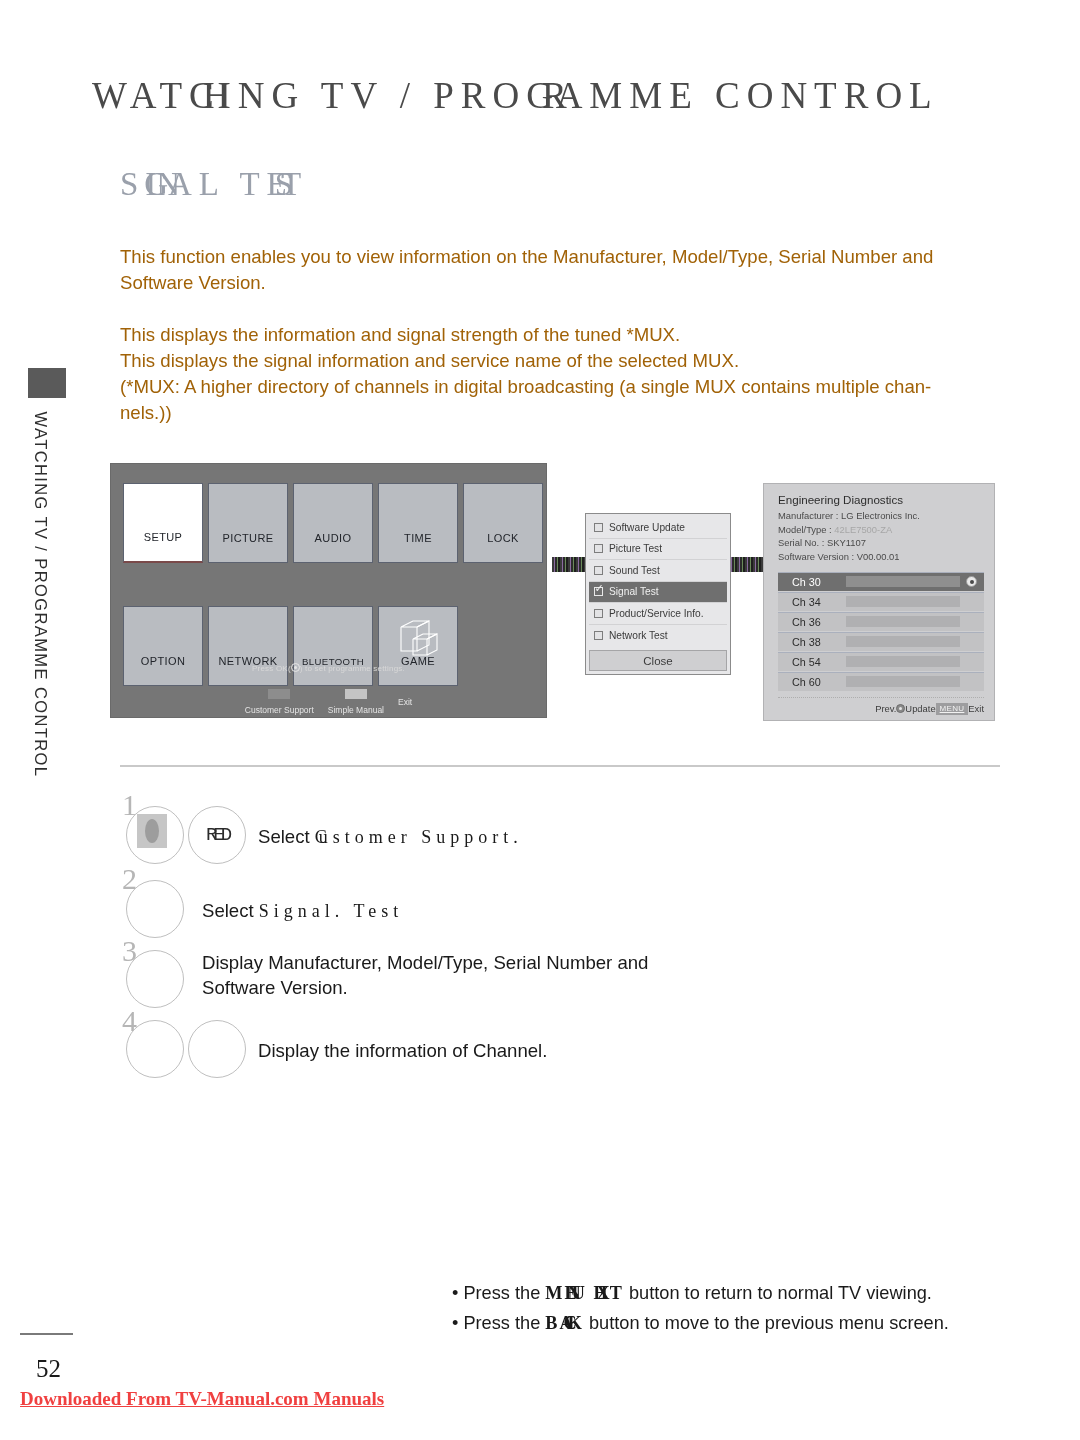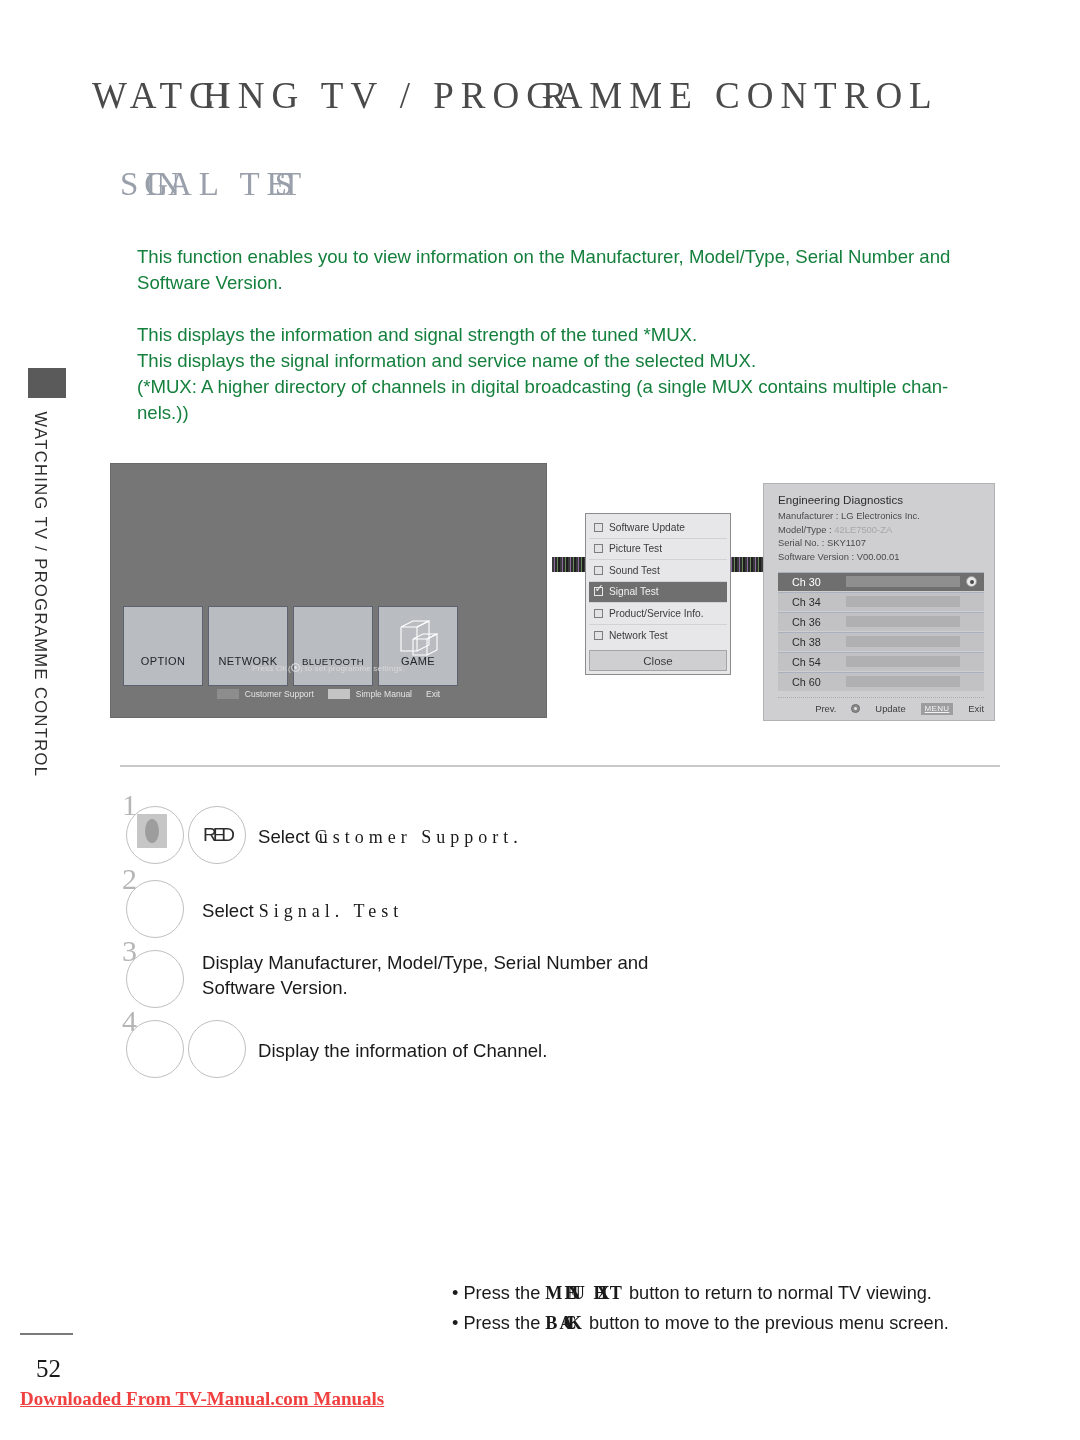--- a/index.html
+++ b/index.html
@@ -37,22 +37,22 @@
     width: 420px;
     transform: rotate(90deg);
     transform-origin: center center;
     font-size: 16.5px; color: #2e2e2e;
     letter-spacing: 1.4px; text-align: center;
     white-space: nowrap;
   }
 
   
   .body-text {
-    position: absolute; left: 137px; width: 860px;
-    font-size: 18.6px; color: #15803d; line-height: 26px;
+    position: absolute; left: 120px; width: 860px;
+    font-size: 18.6px; color: #a16207; line-height: 26px;
   }
   .p1 { top: 244px; }
   .p2 { top: 322px; }
 
   
   .divider {
     position: absolute; left: 120px; top: 765px;
     width: 880px; height: 2px; background: #c9c9c9;
   }
   .footer-rule {
@@ -99,21 +99,21 @@
     content: ""; position: absolute; left: 2px; top: 2px;
     width: 3px; height: 3px; border-radius: 50%; background: #e6e6e6;
   }
   .tv-bottombar {
     position: absolute; left: 0; right: 0; top: 225px;
     display: flex; align-items: center; justify-content: center; gap: 14px;
     font-size: 8.5px; color: #e4e4e4;
   }
   .sw-chip { width: 22px; height: 10px; background: #8d8d8d; display: inline-block; }
   .sw-chip.light { background: #c4c4c4; }
-  .bb-item { display: flex; align-items: center; gap: 6px; }
+  .bb-item { display: flex; align-items: center; gap: 6px; flex-direction: column; }
 
   
   .popup {
     position: absolute; left: 585px; top: 513px;
     width: 146px;
     background: #e7e7e9;
     border: 1px solid #8b8b8b;
     padding: 3px;
   }
   .popup-item {
@@ -182,21 +182,21 @@
     width: 11px; height: 11px; border-radius: 50%;
     background: #e9e9e9; border: 1px solid #9a9a9a; position: relative;
     margin-right: 4px;
   }
   .radio-dot::after {
     content: ""; position: absolute; left: 2.5px; top: 2.5px;
     width: 4px; height: 4px; border-radius: 50%; background: #4a4a4a;
   }
   .diag-footer {
     margin-top: 6px; border-top: 1px dotted #aeaeae; padding-top: 5px;
-    display: flex; align-items: center; justify-content: flex-end; gap: 15px;
+    display: flex; align-items: center; justify-content: flex-end; gap: 0;
     font-size: 9.4px; color: #3d3d3d;
   }
   .pf-dot {
     width: 9px; height: 9px; border-radius: 50%;
     background: #8a8a8a; border: 1px solid #6c6c6c; display: inline-block;
     position: relative; vertical-align: -1px;
   }
   .pf-dot::after {
     content:""; position:absolute; left:2px; top:2px; width:3px; height:3px;
     border-radius:50%; background:#e6e6e6;
@@ -212,21 +212,21 @@
     position: absolute; font-family: "Liberation Serif", serif;
     font-size: 30px; color: #b6b6b6;
   }
   .circ {
     position: absolute; width: 58px; height: 58px;
     border: 1.6px solid #bfbfbf; border-radius: 50%;
   }
   .circ-text {
     position: absolute; width: 58px; height: 58px;
     display: flex; align-items: center; justify-content: center;
-    font-family: Liberation Sans, sans-serif; font-size: 19px; color: #2b2b2b;
+    font-family: Liberation Mono, monospace; font-size: 19px; color: #2b2b2b;
     letter-spacing: -4px;
   }
   .btn-thumb {
     position: absolute; left: 15px; top: 14px;
     width: 30px; height: 34px; background: #c6c6c6;
   }
   .btn-thumb::after {
     content: ""; position: absolute; left: 8px; top: 5px;
     width: 14px; height: 24px; border-radius: 50%;
     background: #9d9d9d;
@@ -274,20 +274,37 @@
 
   <div class="body-text p1">This function enables you to view information on the Manufacturer, Model/Type, Serial Number and Software Version.</div>
   <div class="body-text p2">
     <div>This displays the information and signal strength of the tuned *MUX.</div>
     <div>This displays the signal information and service name of the selected MUX.</div>
     <div>(*MUX: A higher directory of channels in digital broadcasting (a single MUX contains multiple chan-</div>
     <div>nels.))</div>
   </div>
 
   <div class="tv-grid">
+    <div class="tile-row row1">
+      <div class="tile active">
+        <div class="tile-label">SETUP</div>
+      </div>
+      <div class="tile">
+        <div class="tile-label">PICTURE</div>
+      </div>
+      <div class="tile">
+        <div class="tile-label">AUDIO</div>
+      </div>
+      <div class="tile">
+        <div class="tile-label">TIME</div>
+      </div>
+      <div class="tile">
+        <div class="tile-label">LOCK</div>
+      </div>
+    </div>
 
     <div class="tile-row row2">
       <div class="tile">
         <div class="tile-label">OPTION</div>
       </div>
       <div class="tile">
         <div class="tile-label">NETWORK</div>
       </div>
       <div class="tile">
         <div class="tile-label small">BLUETOOTH</div>

